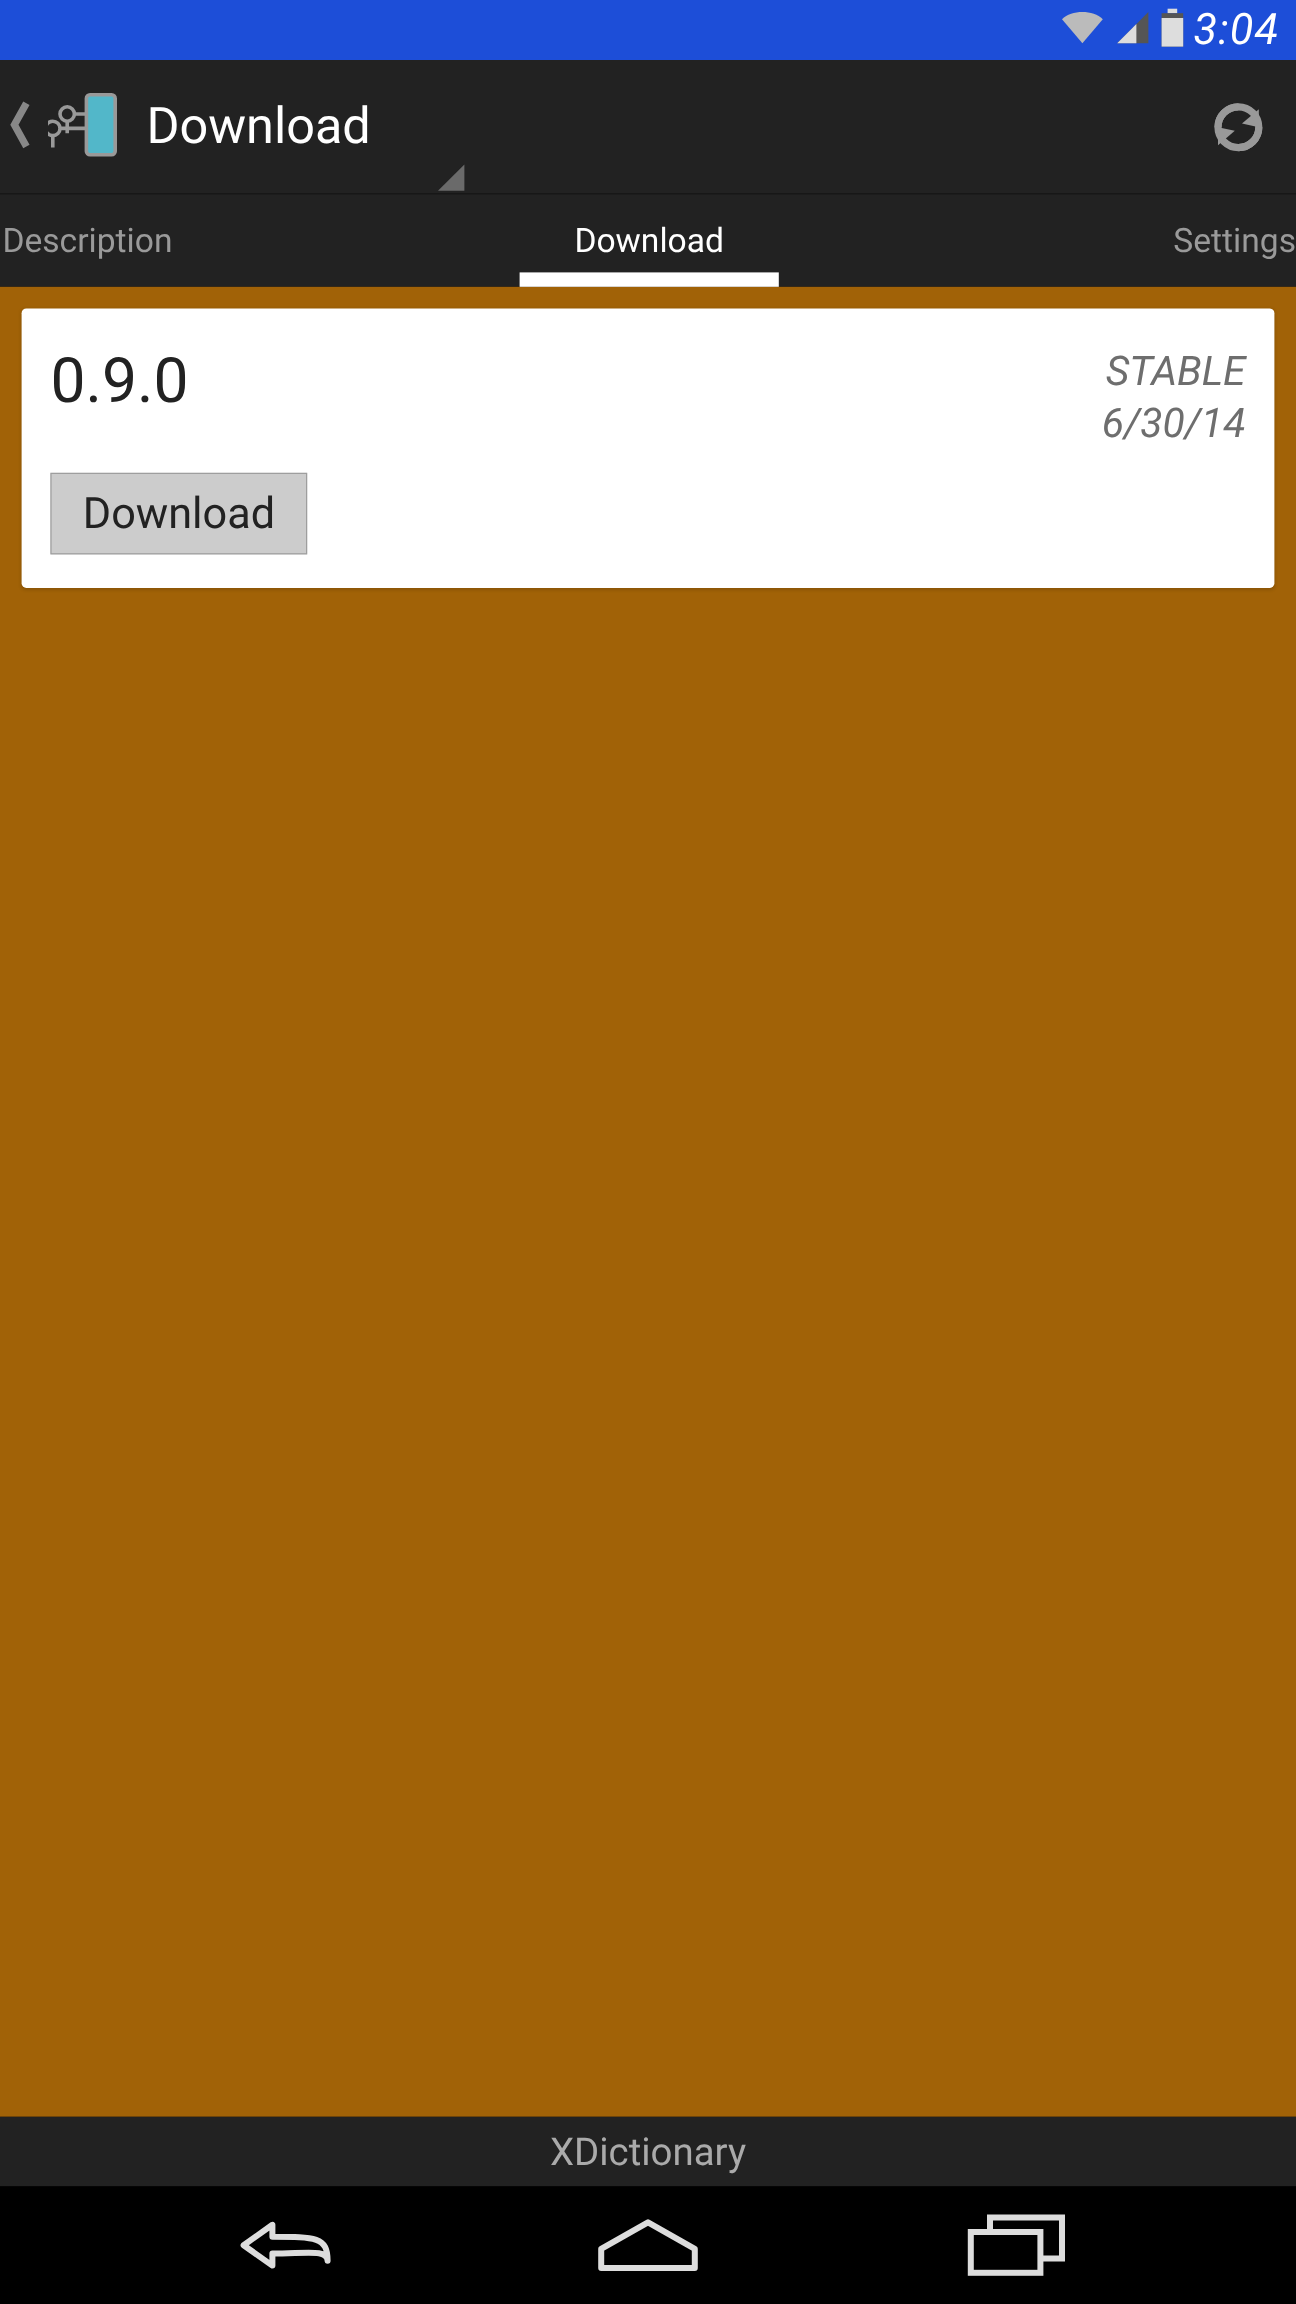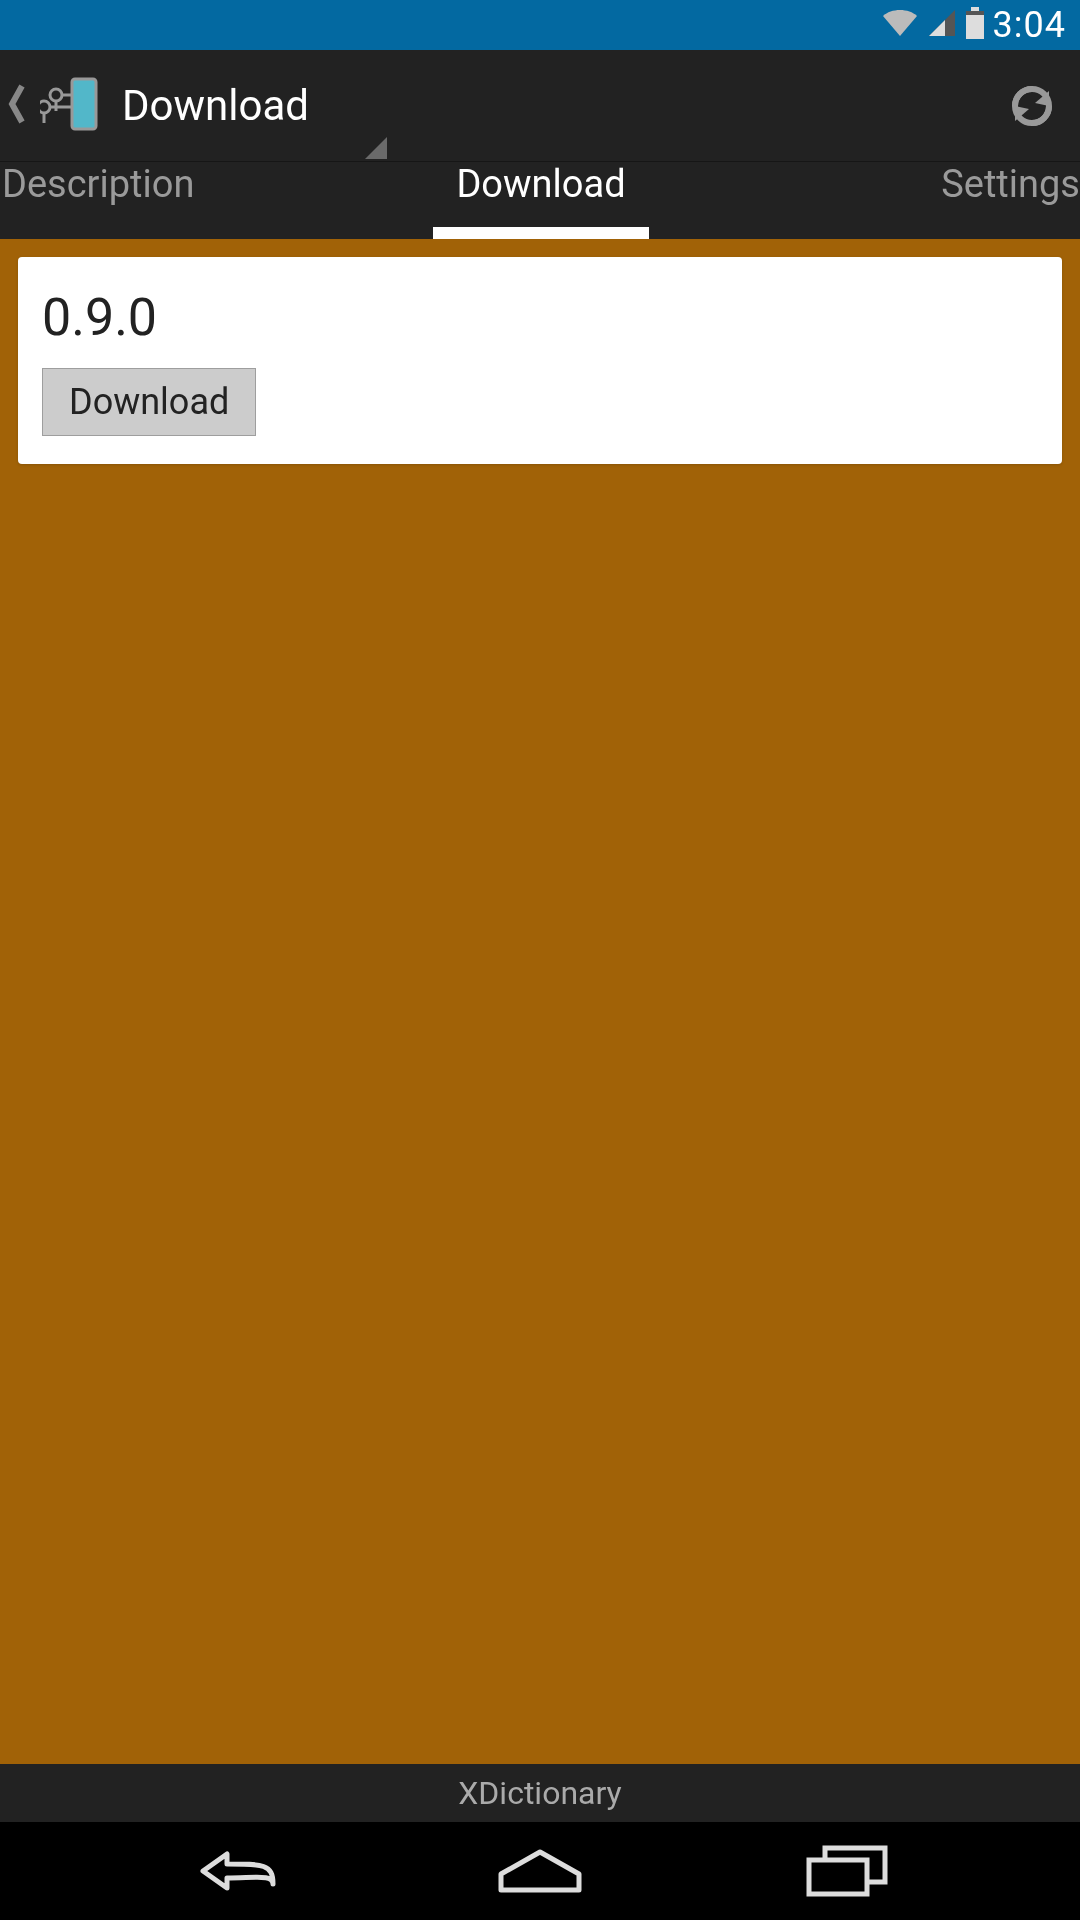--- a/index.html
+++ b/index.html
@@ -1,26 +1,27 @@
 <!DOCTYPE html>
 <html><head>
 <meta charset="utf-8">
 <style>
   * { margin: 0; padding: 0; box-sizing: border-box; }
   html, body { width: 1080px; height: 1920px; overflow: hidden; font-family: Roboto, Arial, sans-serif; background: #000; }
   
   .status-bar {
     height: 50px;
-    background: #0369a1;
+    background: #1d4ed8;
     display: flex;
     justify-content: flex-end;
     align-items: center;
     padding: 0 14px;
     gap: 8px;
     color: #fff;
+    font-style: italic;
   }
   .status-time { font-size: 36px; font-weight: 400; letter-spacing: 1px; }
   
   .app-bar {
     height: 111px;
     background: #222;
     display: flex;
     align-items: center;
     padding: 0 18px 0 8px;
     position: relative;
@@ -40,23 +41,24 @@
   .tabs {
     height: 78px;
     background: #222;
     display: flex;
     align-items: stretch;
     border-top: 1px solid #161616;
   }
   .tab {
     flex: 1;
     display: flex;
+    align-items: center;
     justify-content: center;
     color: #9a9a9a;
-    font-size: 38px;
+    font-size: 28px;
     position: relative;
   }
   .tab.left { justify-content: flex-start; padding-left: 2px; }
   .tab.right { justify-content: flex-end; padding-right: 0; }
   .tab.active { color: #fff; }
   .tab.active::after {
     content: "";
     position: absolute;
     bottom: 0;
     left: 50%;
@@ -177,20 +179,24 @@
   </div>
   <div class="tab right">
     <span>Settings</span>
   </div>
 </div>
 
 <div class="content">
   <div class="card">
     <div class="card-top">
       <div class="version-number">0.9.0</div>
+      <div class="version-meta">
+        <div>STABLE</div>
+        <div>6/30/14</div>
+      </div>
     </div>
     <button class="download-btn">Download</button>
   </div>
 </div>
 
 <div class="footer">
   <span>XDictionary</span>
 </div>
 
 <div class="nav-bar">

